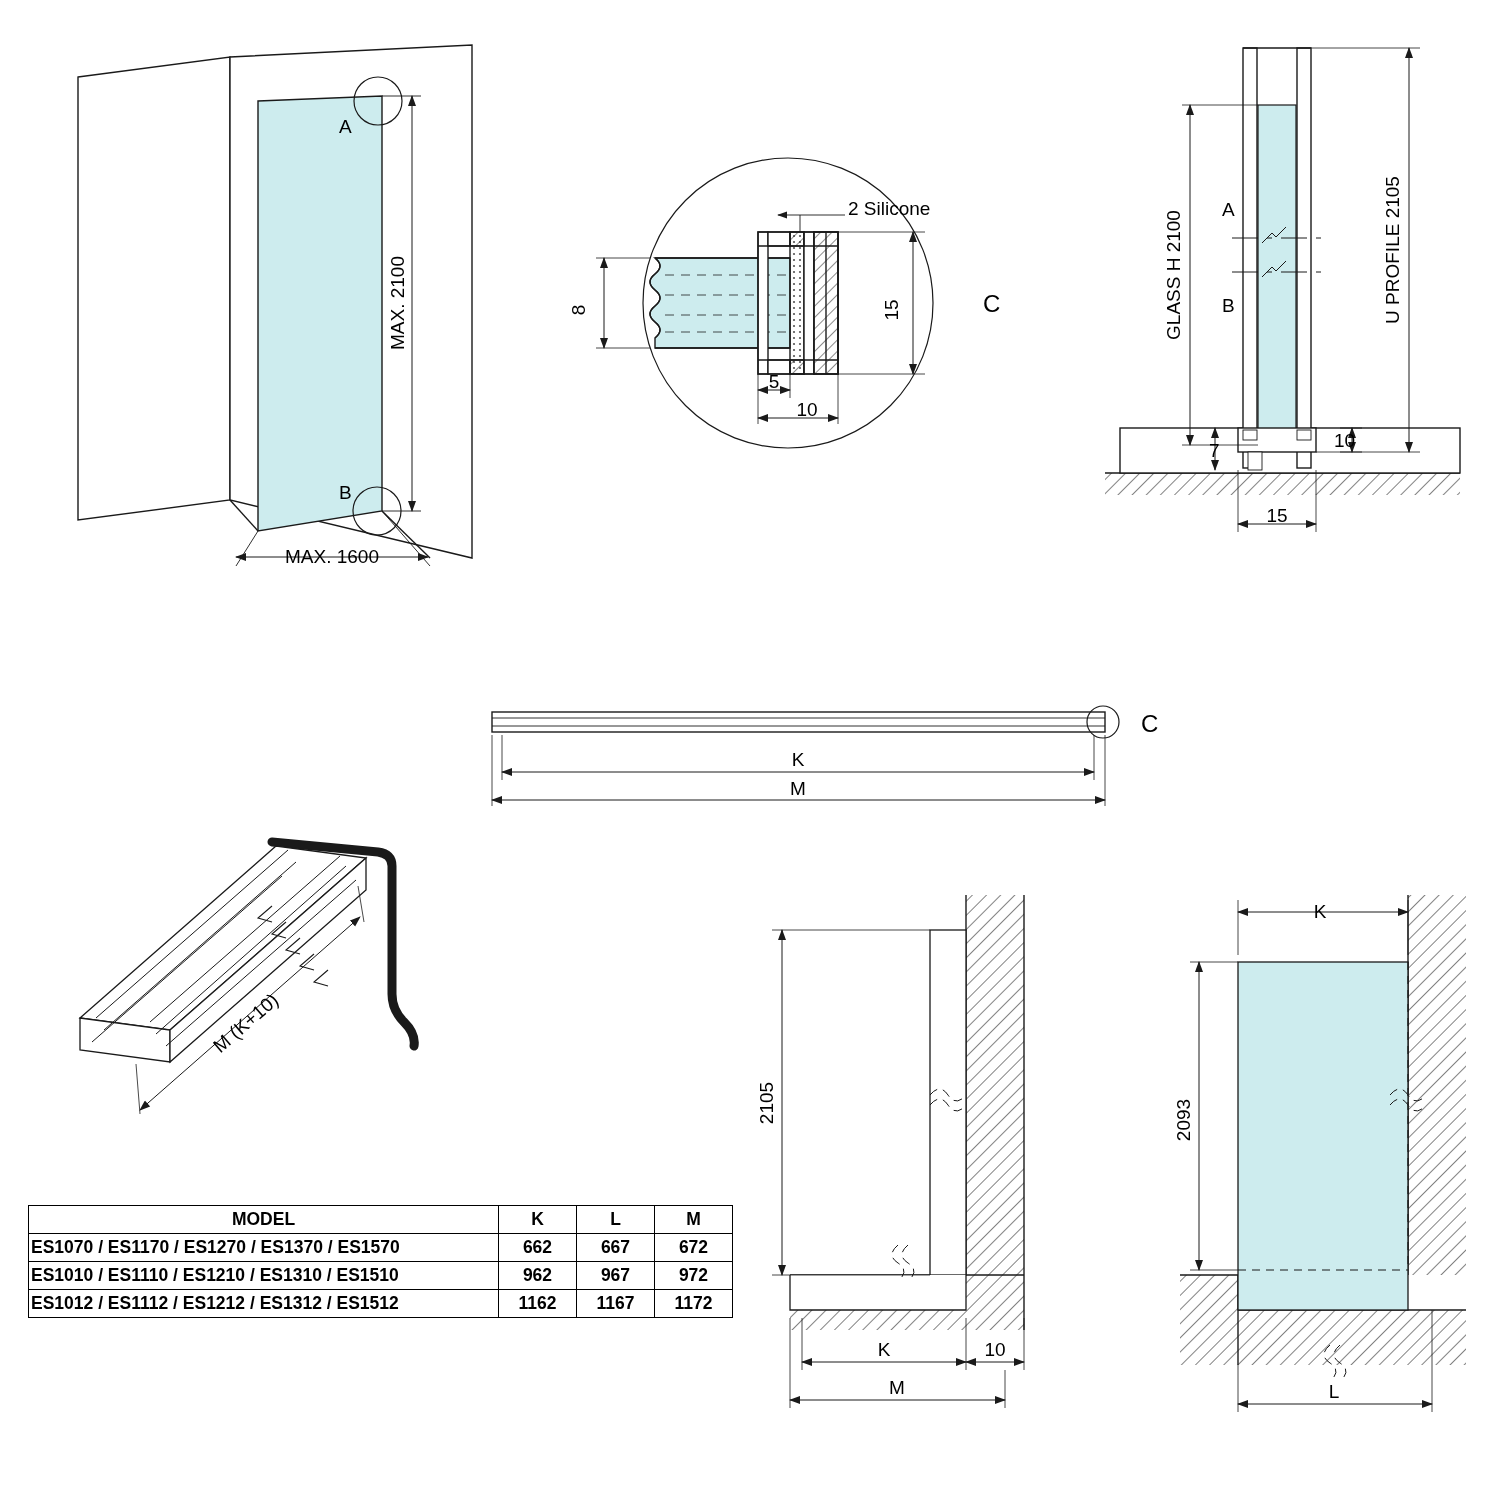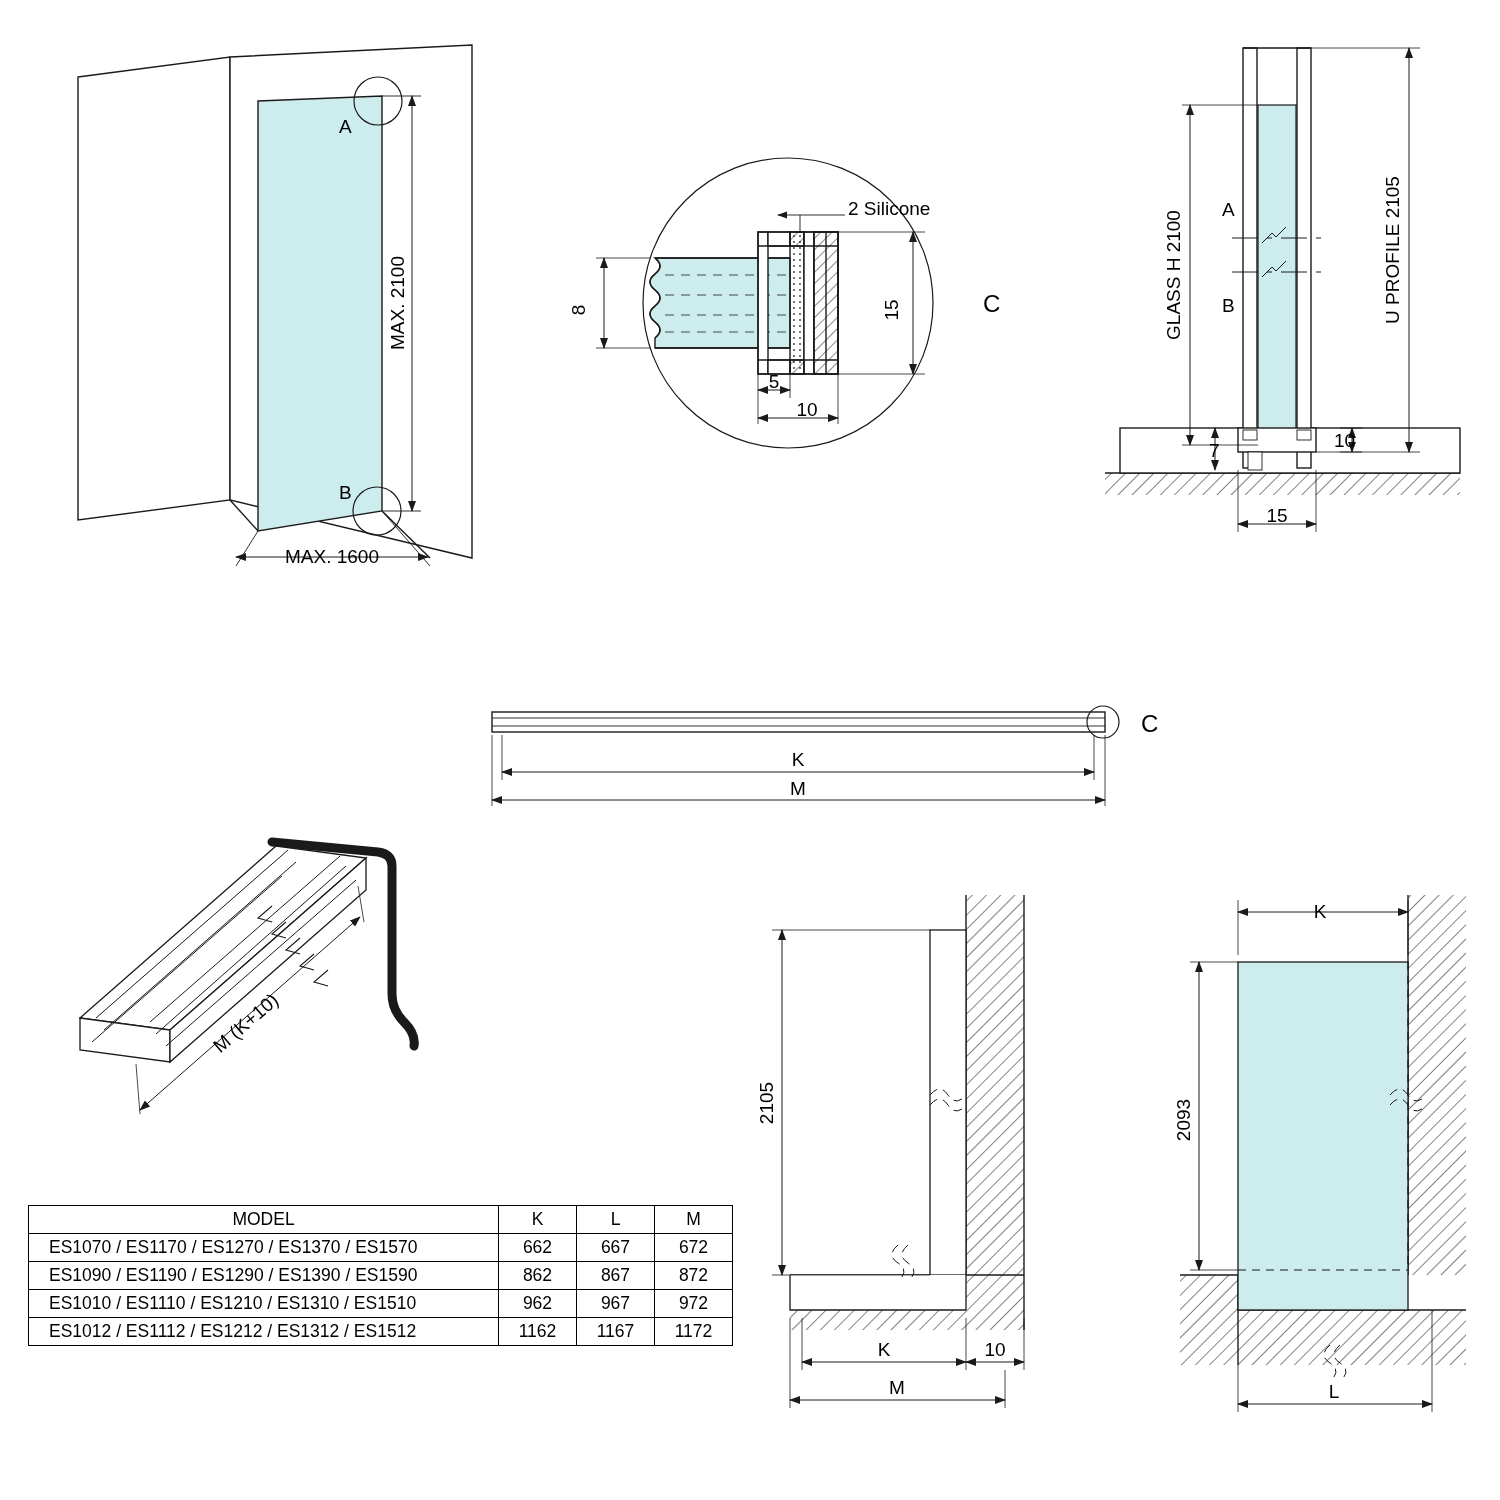--- a/index.html
+++ b/index.html
@@ -12,26 +12,26 @@
   svg{position:absolute;left:0;top:0;width:1500px;height:1500px;}
   text{font-family:"Liberation Sans", sans-serif;fill:#000;}
   .lbl{font-size:19px;}
   .lbl-big{font-size:24px;}
   
   .spec-table{
     position:absolute;left:28px;top:1205px;
     border-collapse:collapse;font-size:17.5px;
   }
   .spec-table th,.spec-table td{
-    border:1px solid #000;padding:3px 6px;font-weight:normal;
+    border:1px solid #000;padding:3px 6px;font-weight:bold;
     height:20px;box-sizing:border-box;
   }
   .spec-table th.model,.spec-table td.model{width:470px;text-align:center;}
   .spec-table th.num,.spec-table td.num{width:78px;text-align:center;}
-  .spec-table td.model{text-align:left;padding-left:20px;}
+  .spec-table td.model{text-align:left;padding-left:2px;}
 </style>
 </head>
 <body>
 
 <div class="stage">
 
 <svg viewBox="0 0 1500 1500" xmlns="http://www.w3.org/2000/svg">
   <defs>
     <pattern id="hatch45" width="10" height="10" patternTransform="rotate(45)" patternUnits="userSpaceOnUse">
       <line x1="0" y1="0" x2="0" y2="10" stroke="#1a1a1a" stroke-width="1.1"></line>
@@ -340,26 +340,20 @@
     </tr>
   </thead>
   <tbody>
     <tr>
       <td class="model">ES1070 / ES1170 / ES1270 / ES1370 / ES1570</td>
       <td class="num">662</td>
       <td class="num">667</td>
       <td class="num">672</td>
     </tr>
     <tr>
-      <td class="model">ES1090 / ES1190 / ES1290 / ES1390 / ES1590</td>
-      <td class="num">862</td>
-      <td class="num">867</td>
-      <td class="num">872</td>
-    </tr>
-    <tr>
       <td class="model">ES1010 / ES1110 / ES1210 / ES1310 / ES1510</td>
       <td class="num">962</td>
       <td class="num">967</td>
       <td class="num">972</td>
     </tr>
     <tr>
       <td class="model">ES1012 / ES1112 / ES1212 / ES1312 / ES1512</td>
       <td class="num">1162</td>
       <td class="num">1167</td>
       <td class="num">1172</td>

